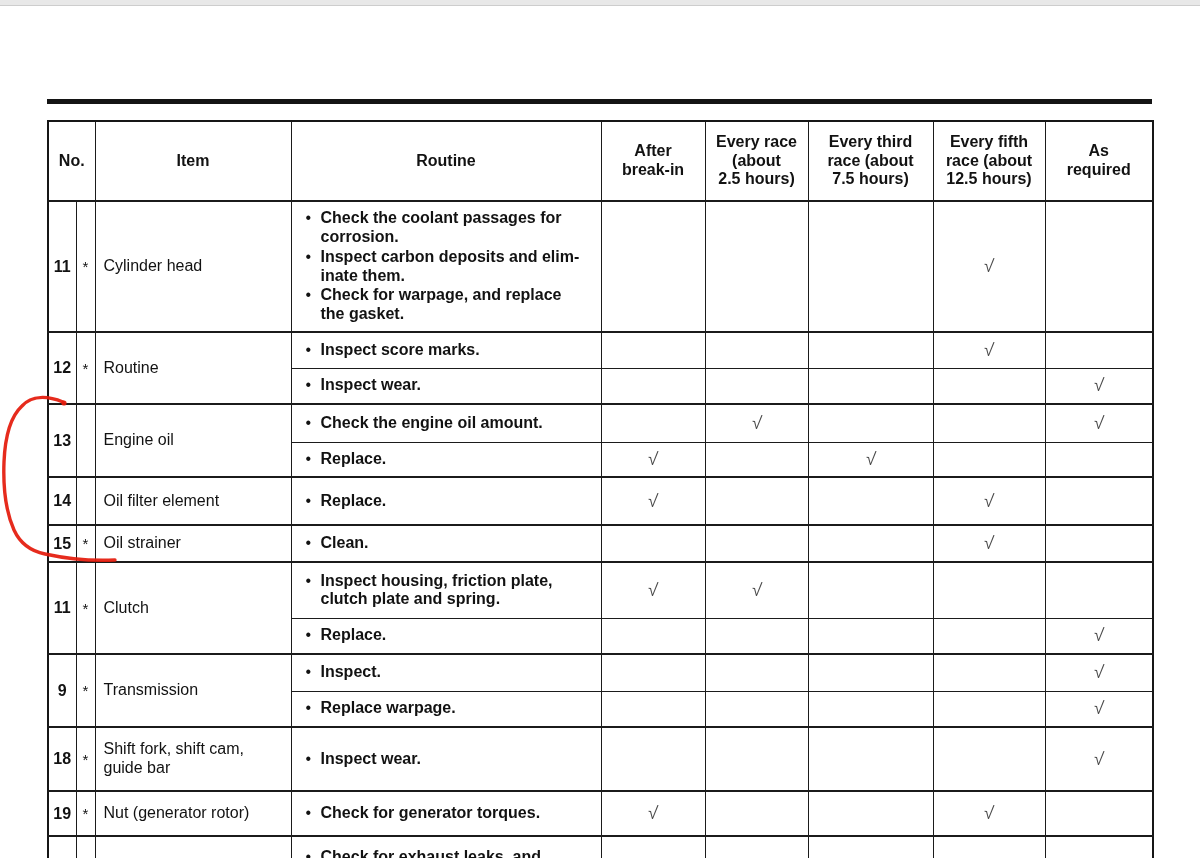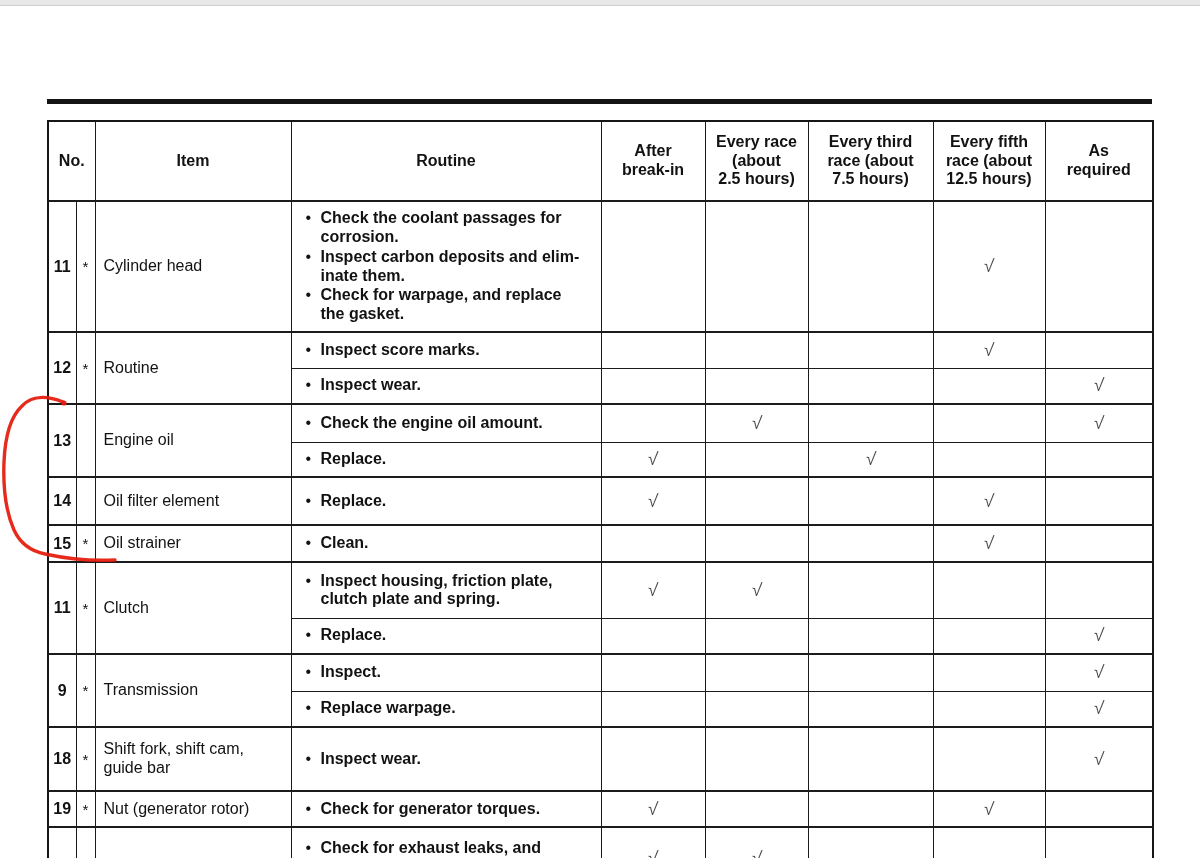--- a/index.html
+++ b/index.html
@@ -287,21 +287,21 @@
               <span class="bt">Inspect wear.</span>
             </div>
         </td>
         <td class="c"></td>
         <td class="c"></td>
         <td class="c"></td>
         <td class="c"></td>
         <td class="c"><span class="chk">√</span></td>
       </tr>
 
-      <tr class="grp" style="height:36px">
+      <tr class="grp" style="height:45px">
         <td class="no">19</td>
         <td class="star">*</td>
         <td class="item">Nut (generator rotor)</td>
         <td class="routine">
           <div class="b">
               <span class="m">•</span>
               <span class="bt">Check for generator torques.</span>
             </div>
         </td>
         <td class="c"><span class="chk">√</span></td>

